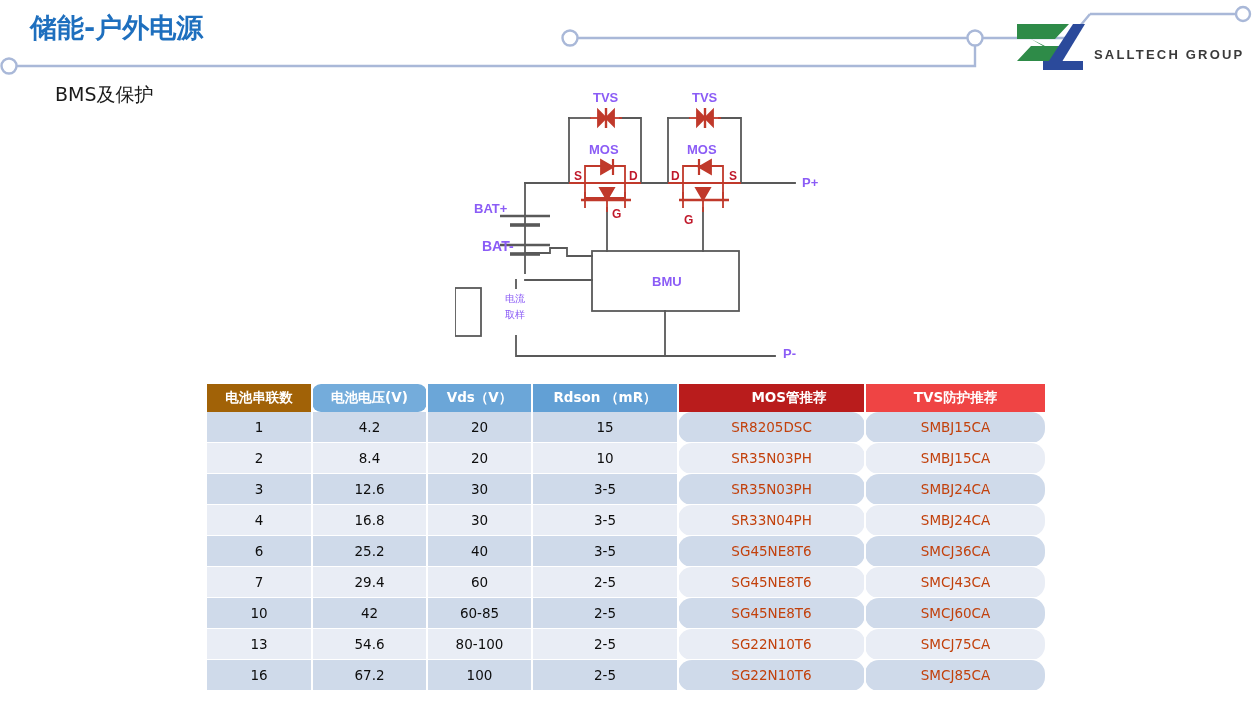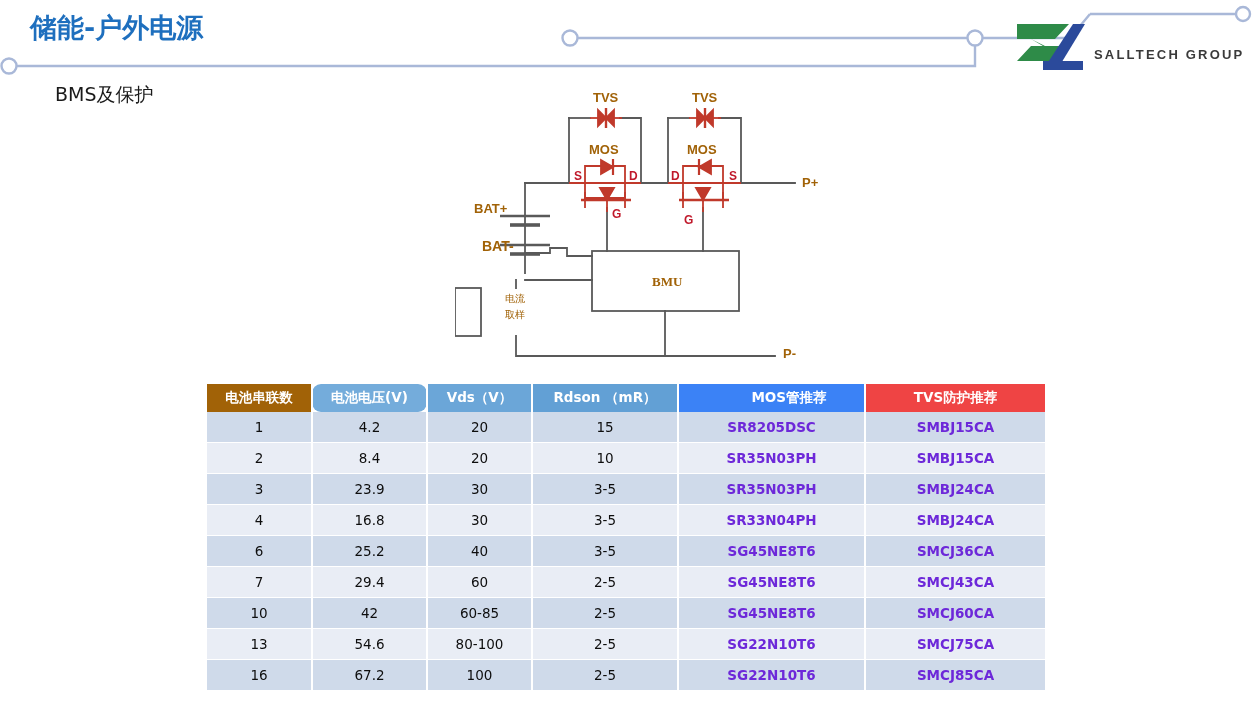--- a/index.html
+++ b/index.html
@@ -36,54 +36,54 @@
   .logo-en{
     position:absolute;left:81px;top:29px;
     font-size:13px;font-weight:bold;color:#3a3a3a;
     letter-spacing:2.2px;white-space:nowrap;
     font-family:"Liberation Sans",sans-serif;
   }
 
   
   .circuit{position:absolute;left:455px;top:88px;width:400px;height:290px;}
   .clabel{
-    position:absolute;font-weight:bold;color:#a16207;
+    position:absolute;font-weight:bold;color:#8b5cf6;
     font-family:"Liberation Sans",sans-serif;white-space:nowrap;
   }
   .clabel.red{color:#C0192B;}
 
   
   .tbl-wrap{position:absolute;left:207px;top:384px;width:838px;}
   table{border-collapse:collapse;width:838px;table-layout:fixed;}
   thead th{
     height:26px;
     color:#ffffff;font-weight:bold;font-size:13.5px;
     border-right:2px solid #ffffff;
     font-family:"DejaVu Sans","Liberation Sans",sans-serif;
     text-align:center;vertical-align:middle;
     background:#5B9BD5;
   }
   thead th:last-child{border-right:none;}
   thead th.h0{background:#a16207;margin-left:47px;}
   thead th.h1{background:#74ACDB;border-radius:9px;}
   thead th.h2{background:#6BA6D8;}
   thead th.h3{background:#62A0D5;}
-  thead th.h4{background:#3b82f6;padding-left:36px;}
+  thead th.h4{background:#b91c1c;padding-left:36px;}
   thead th.h5{background:#ef4444;}
   tbody td{
     height:28px;font-size:13.5px;color:#0d0d0d;
     text-align:center;vertical-align:middle;
     border-right:2px solid #ffffff;
     border-bottom:1px solid #ffffff;
     font-family:"DejaVu Sans","Liberation Sans",sans-serif;
   }
   tbody td:last-child{border-right:none;}
   tbody tr.odd td{background:#CFDAEA;}
   tbody tr.even td{background:#E9EDF5;}
-  tbody td.part{color:#6d28d9;font-weight:bold;}
+  tbody td.part{color:#c2410c;font-weight:normal;border-radius:14px;}
 </style>
 </head>
 <body>
 
 <div class="slide">
 
   <svg class="deco" viewBox="0 0 1257 90" width="1257" height="90">
     <g stroke="#A9B8D8" stroke-width="2.4" fill="none">
       <line x1="1090" y1="14" x2="1236" y2="14"></line>
       <path d="M1090,14 L1070,38 L975,38"></path>
@@ -203,21 +203,21 @@
     <div class="clabel red" style="left:157px;top:119px;font-size:12px;">G</div>
 
     <div class="clabel red" style="left:216px;top:81px;font-size:12px;">D</div>
     <div class="clabel red" style="left:274px;top:81px;font-size:12px;">S</div>
     <div class="clabel red" style="left:229px;top:125px;font-size:12px;">G</div>
 
     <div class="clabel" style="left:19px;top:113px;font-size:13px;">BAT+</div>
     <div class="clabel" style="left:19px;top:150px;font-size:14px;padding-left:8px;">BAT-</div>
     <div class="clabel" style="left:347px;top:87px;font-size:13px;">P+</div>
     <div class="clabel" style="left:328px;top:258px;font-size:13px;">P-</div>
-    <div class="clabel" style="left:197px;top:186px;font-size:13px;font-family:Liberation Serif, serif;">BMU</div>
+    <div class="clabel" style="left:197px;top:186px;font-size:13px;">BMU</div>
 
     <div class="clabel" style="left:50px;top:204px;font-size:10px;font-weight:normal;font-family:'DejaVu Sans',sans-serif;">电流</div>
     <div class="clabel" style="left:50px;top:220px;font-size:10px;font-weight:normal;font-family:'DejaVu Sans',sans-serif;">取样</div>
   </div>
 
   <div class="tbl-wrap">
     <table>
       <colgroup>
         <col style="width:105px">
           <col style="width:115px">
@@ -248,21 +248,21 @@
           <tr class="even">
             <td>2</td>
             <td>8.4</td>
             <td>20</td>
             <td>10</td>
             <td class="part">SR35N03PH</td>
             <td class="part">SMBJ15CA</td>
           </tr>
           <tr class="odd">
             <td>3</td>
-            <td>23.9</td>
+            <td>12.6</td>
             <td>30</td>
             <td>3-5</td>
             <td class="part">SR35N03PH</td>
             <td class="part">SMBJ24CA</td>
           </tr>
           <tr class="even">
             <td>4</td>
             <td>16.8</td>
             <td>30</td>
             <td>3-5</td>

